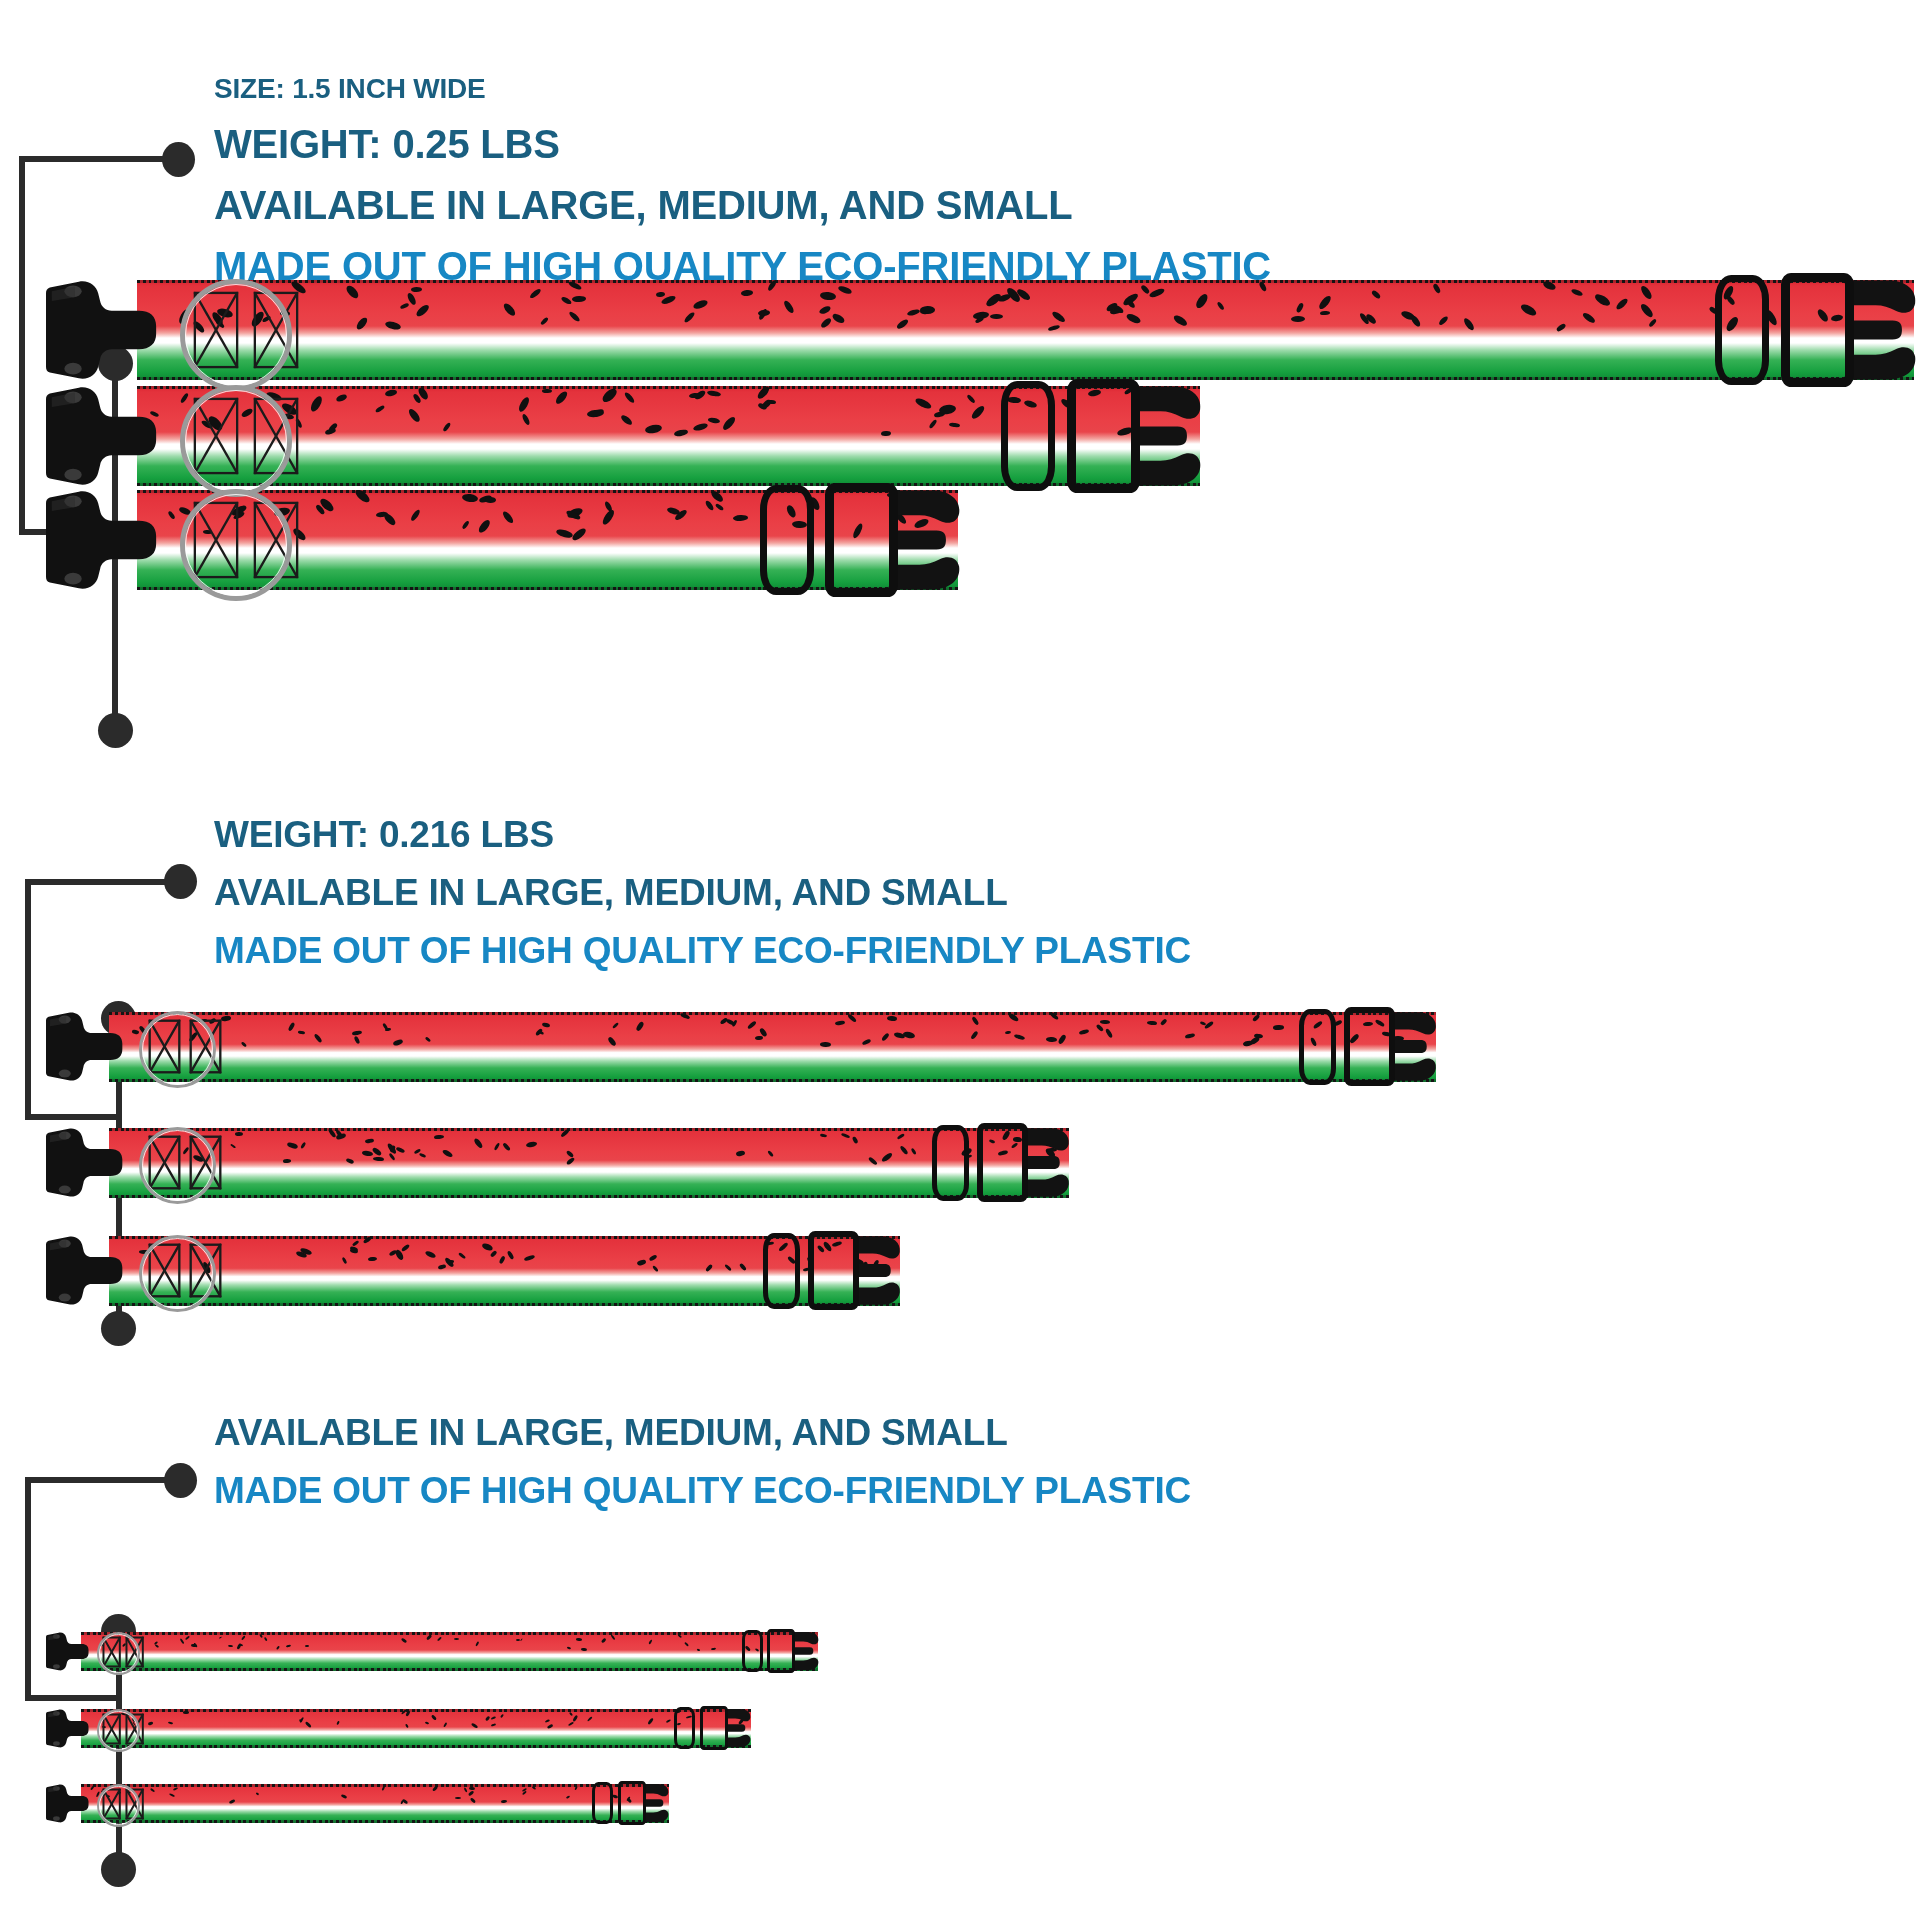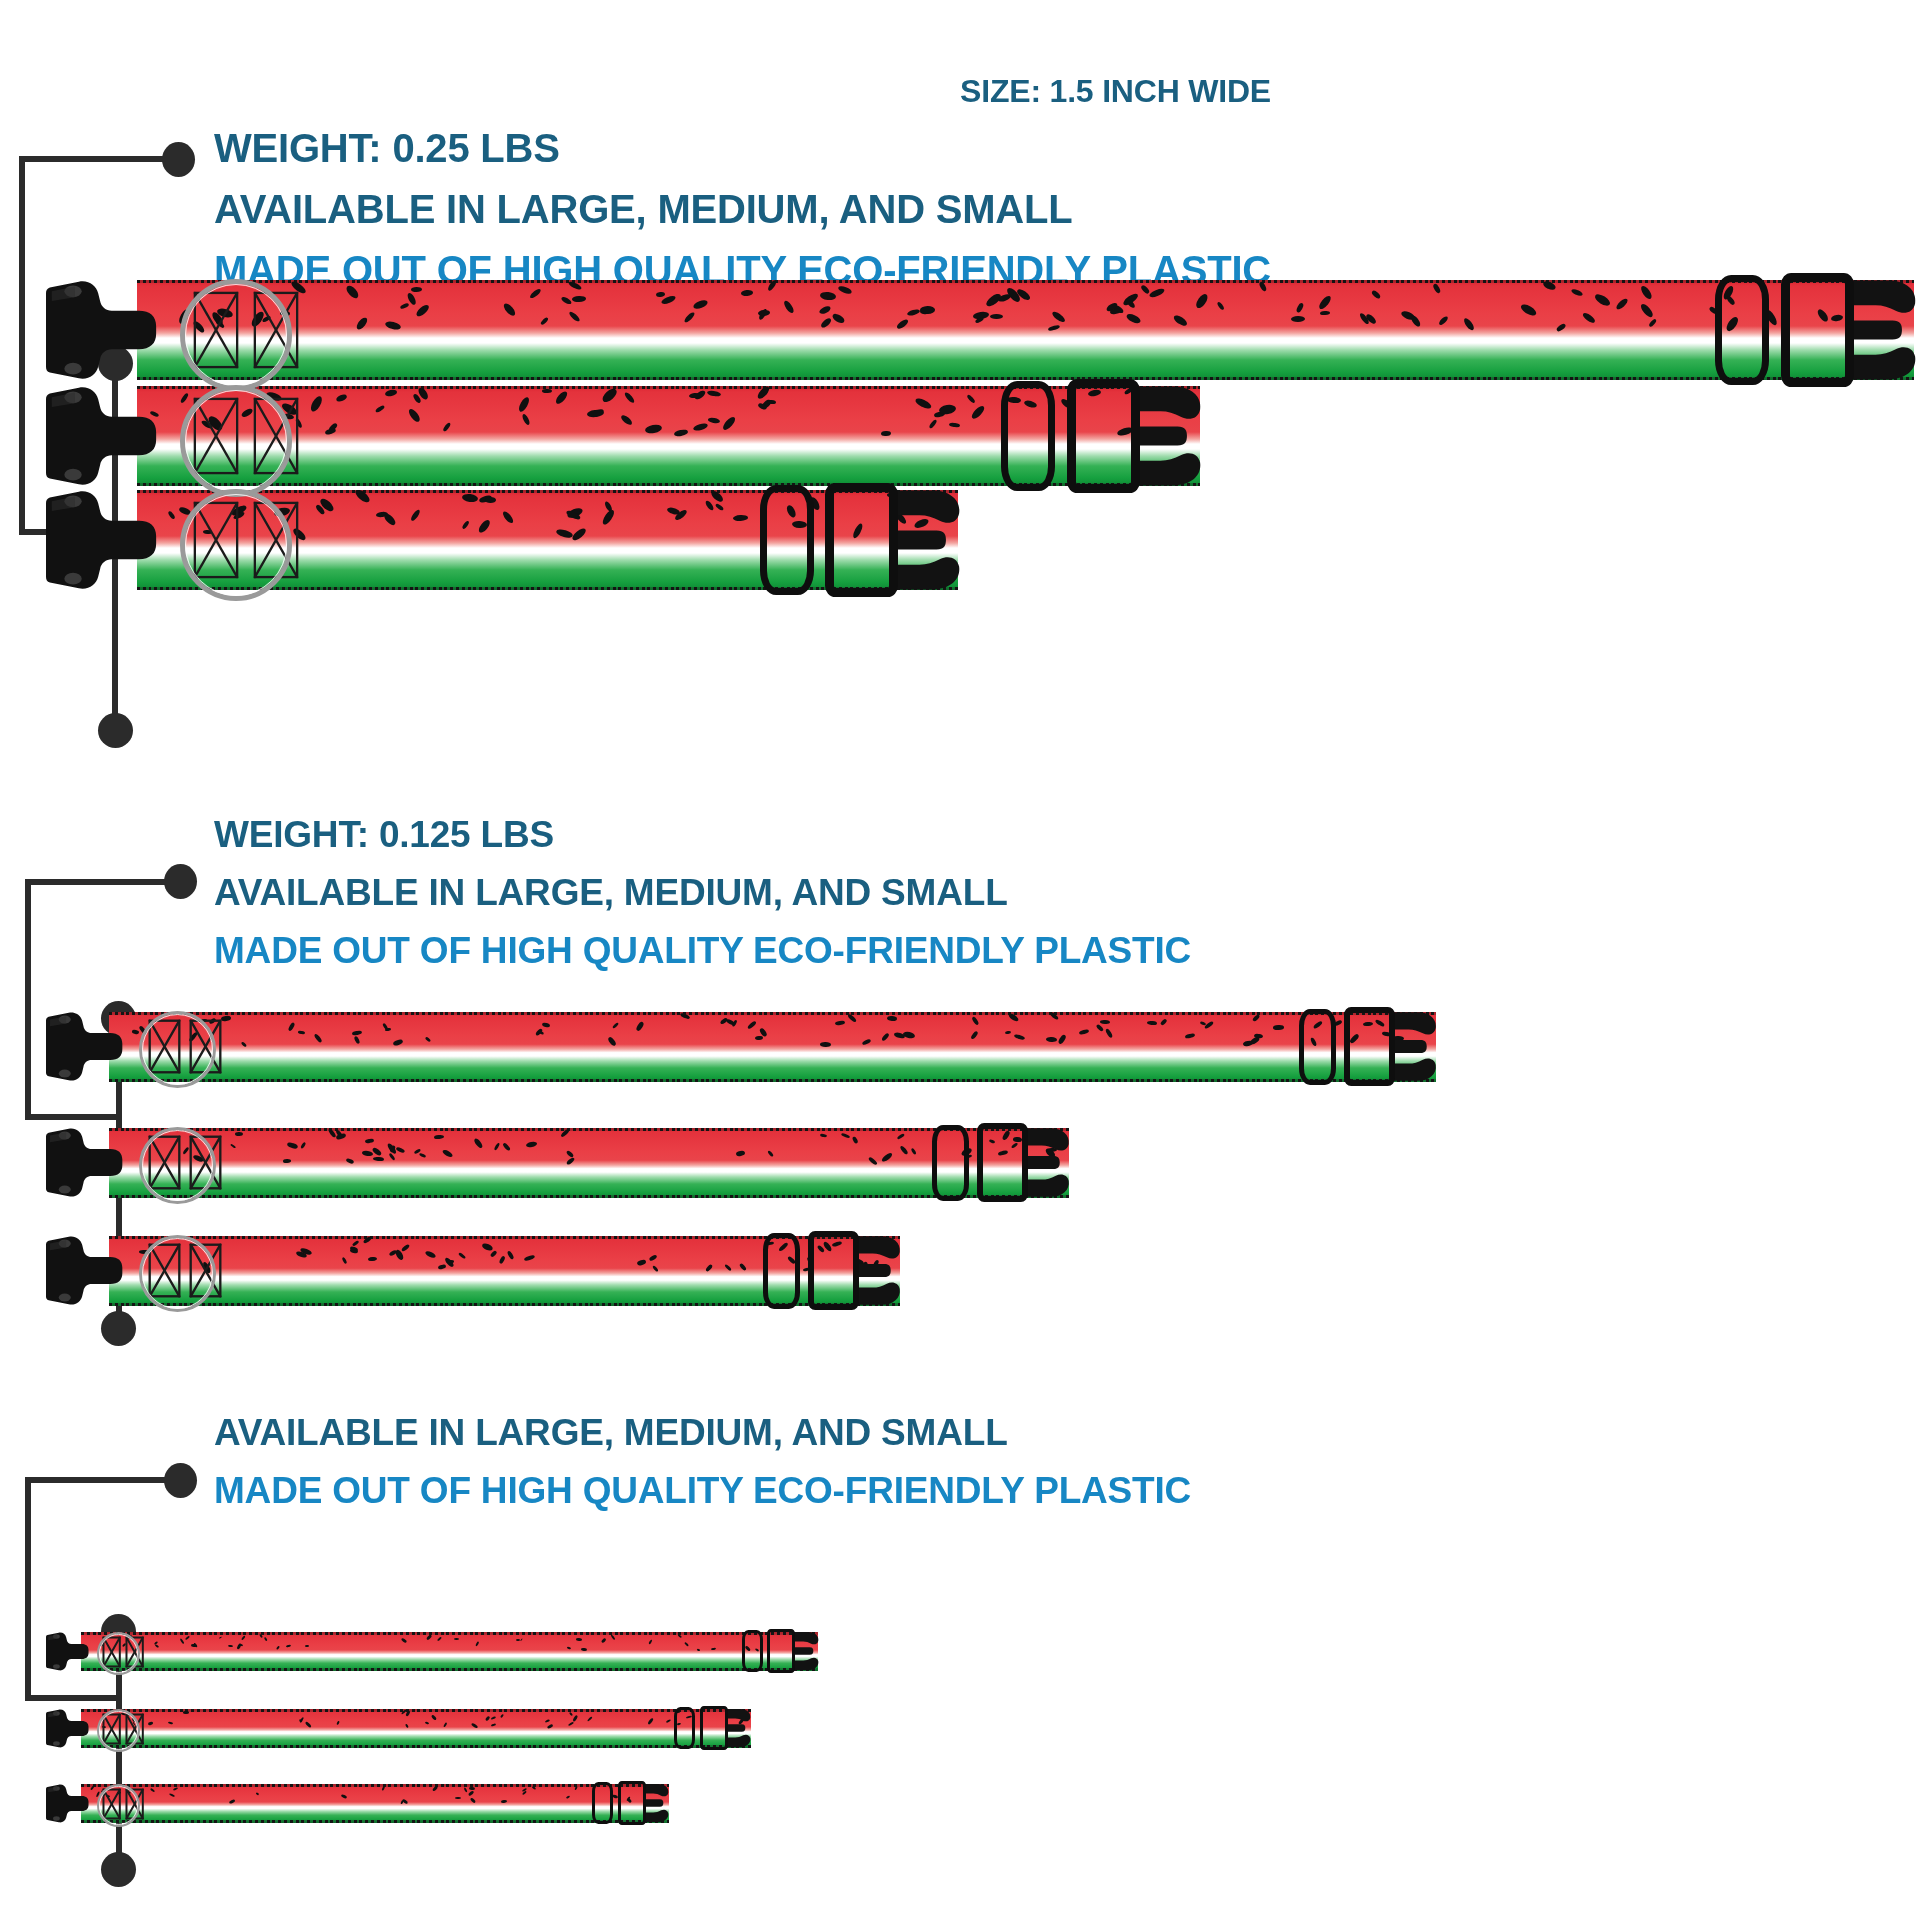--- a/index.html
+++ b/index.html
@@ -98,38 +98,38 @@
   }
   .prongs{position:absolute;}
   .prongs svg{display:block;width:100%;height:100%;}
 </style>
 </head>
 <body>
 
 <div class="stage">
 
   <div class="specblock" style="left:214px; top:75px;">
-    <div class="specline l-dark" style="font-size:32px;text-align:right;">SIZE: 1.5 INCH WIDE</div>
+    <div class="specline l-dark" style="font-size:28px;">SIZE: 1.5 INCH WIDE</div>
     <div class="specline l-dark" style="font-size:40px;margin-top:21px;">WEIGHT: 0.25 LBS</div>
     <div class="specline l-dark" style="font-size:40px;margin-top:21px;">AVAILABLE IN LARGE, MEDIUM, AND SMALL</div>
     <div class="specline l-bright" style="font-size:40px;margin-top:21px;">MADE OUT OF HIGH QUALITY ECO-FRIENDLY PLASTIC</div>
   </div>
 
   <div class="bracket">
     <div class="bk-h" style="left:19.3px;top:156px;width:159px;"></div>
     <div class="bk-v" style="left:19.3px;top:156px;height:378px;"></div>
     <div class="bk-h" style="left:19.3px;top:529px;width:98px;"></div>
     <div class="dot" style="left:162px;top:142px;width:33px;height:35px;"></div>
     <div class="bk-v" style="left:112px;top:365px;height:367px;"></div>
     <div class="dot" style="left:98px;top:346px;width:35px;height:35px;"></div>
     <div class="dot" style="left:98px;top:713px;width:35px;height:35px;"></div>
   </div>
 
   <div class="specblock" style="left:214px; top:795px;">
-    <div class="specline l-dark" style="font-size:37px;margin-top:21px;">WEIGHT: 0.125 LBS</div>
+    <div class="specline l-dark" style="font-size:37px;margin-top:21px;">WEIGHT: 0.216 LBS</div>
     <div class="specline l-dark" style="font-size:37px;margin-top:21px;">AVAILABLE IN LARGE, MEDIUM, AND SMALL</div>
     <div class="specline l-bright" style="font-size:37px;margin-top:21px;">MADE OUT OF HIGH QUALITY ECO-FRIENDLY PLASTIC</div>
   </div>
 
   <div class="bracket">
     <div class="bk-h" style="left:25px;top:879px;width:154px;"></div>
     <div class="bk-v" style="left:25px;top:879px;height:241px;"></div>
     <div class="bk-h" style="left:25px;top:1114px;width:97px;"></div>
     <div class="dot" style="left:164px;top:864px;width:33px;height:35px;"></div>
     <div class="bk-v" style="left:116px;top:1019px;height:311px;"></div>

